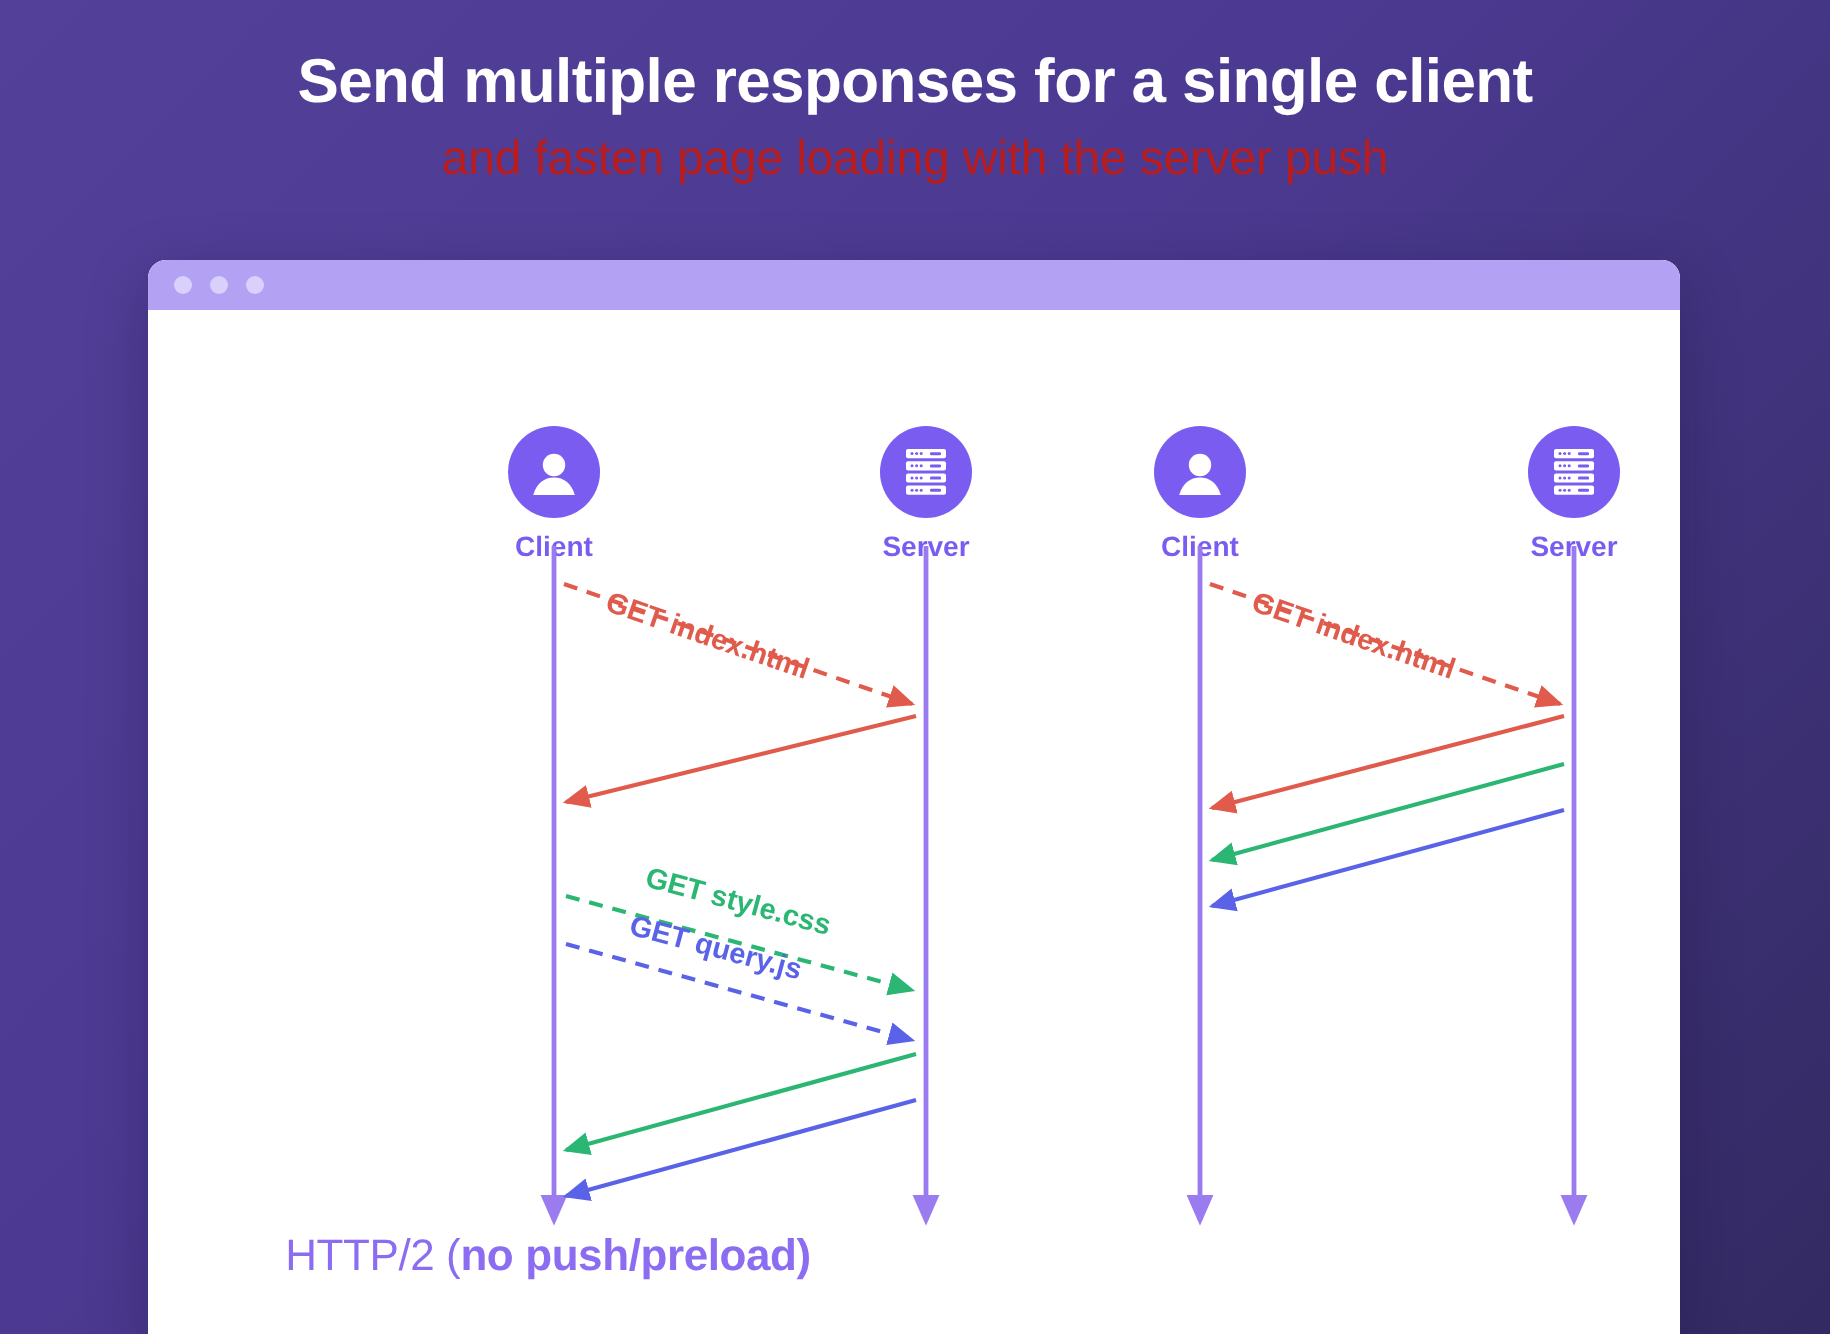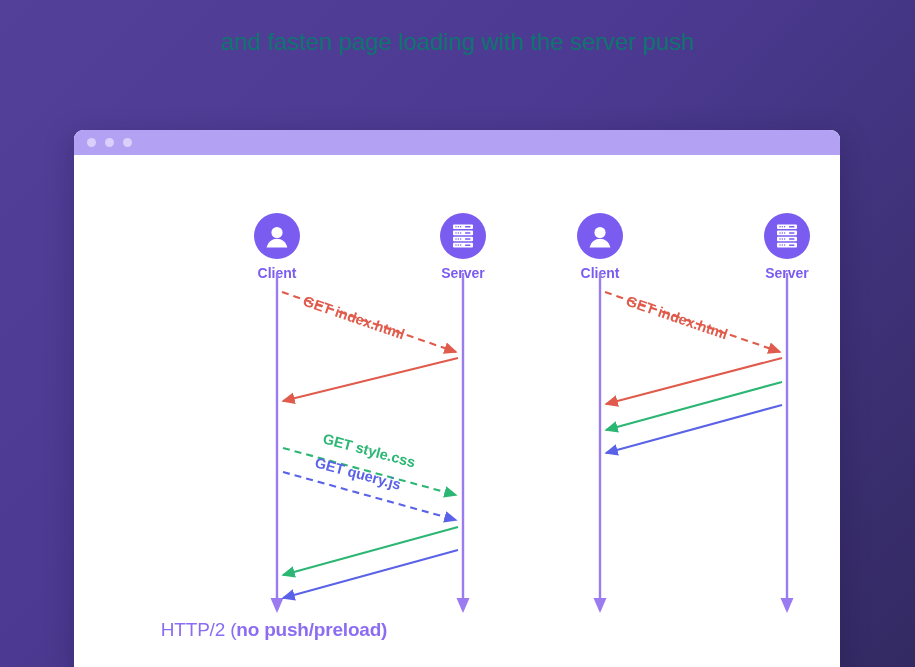--- a/index.html
+++ b/index.html
@@ -21,21 +21,21 @@
     text-align: center;
   }
   #hero-title {
     color: #ffffff;
     font-size: 31px;
     font-weight: bold;
     letter-spacing: -0.3px;
     line-height: 1.22;
   }
   #hero-subtitle {
-    color: #0f766e;
+    color: #b91c1c;
     font-size: 24px;
     font-weight: 400;
     letter-spacing: -0.1px;
     line-height: 1.3;
     margin-top: 4px;
   }
 
   
   #browser-card {
     position: absolute;
@@ -98,38 +98,39 @@
     font-size: 14px;
     font-weight: 600;
     color: #7b5cf0;
   }
 
   .caption {
     position: absolute;
     bottom: 26px;
     width: 100%;
     text-align: center;
-    font-size: 19px;
+    font-size: 22px;
     color: #8c6df2;
     letter-spacing: -0.2px;
     white-space: nowrap;
   }
   .caption b { font-weight: bold; }
 
   svg.wires { position: absolute; top: 0; left: 0; overflow: visible; }
   .msg-label {
     font-family: "Liberation Sans", sans-serif;
     font-size: 14.5px;
     font-weight: 600;
   }
 </style>
 </head>
 <body>
 
 <div id="header">
+  <div id="hero-title">Send multiple responses for a single client</div>
   <div id="hero-subtitle">and fasten page loading with the server push</div>
 </div>
 
 <div id="browser-card">
 
   <div id="browser-titlebar">
     <span class="window-dot"></span>
     <span class="window-dot"></span>
     <span class="window-dot"></span>
   </div>

